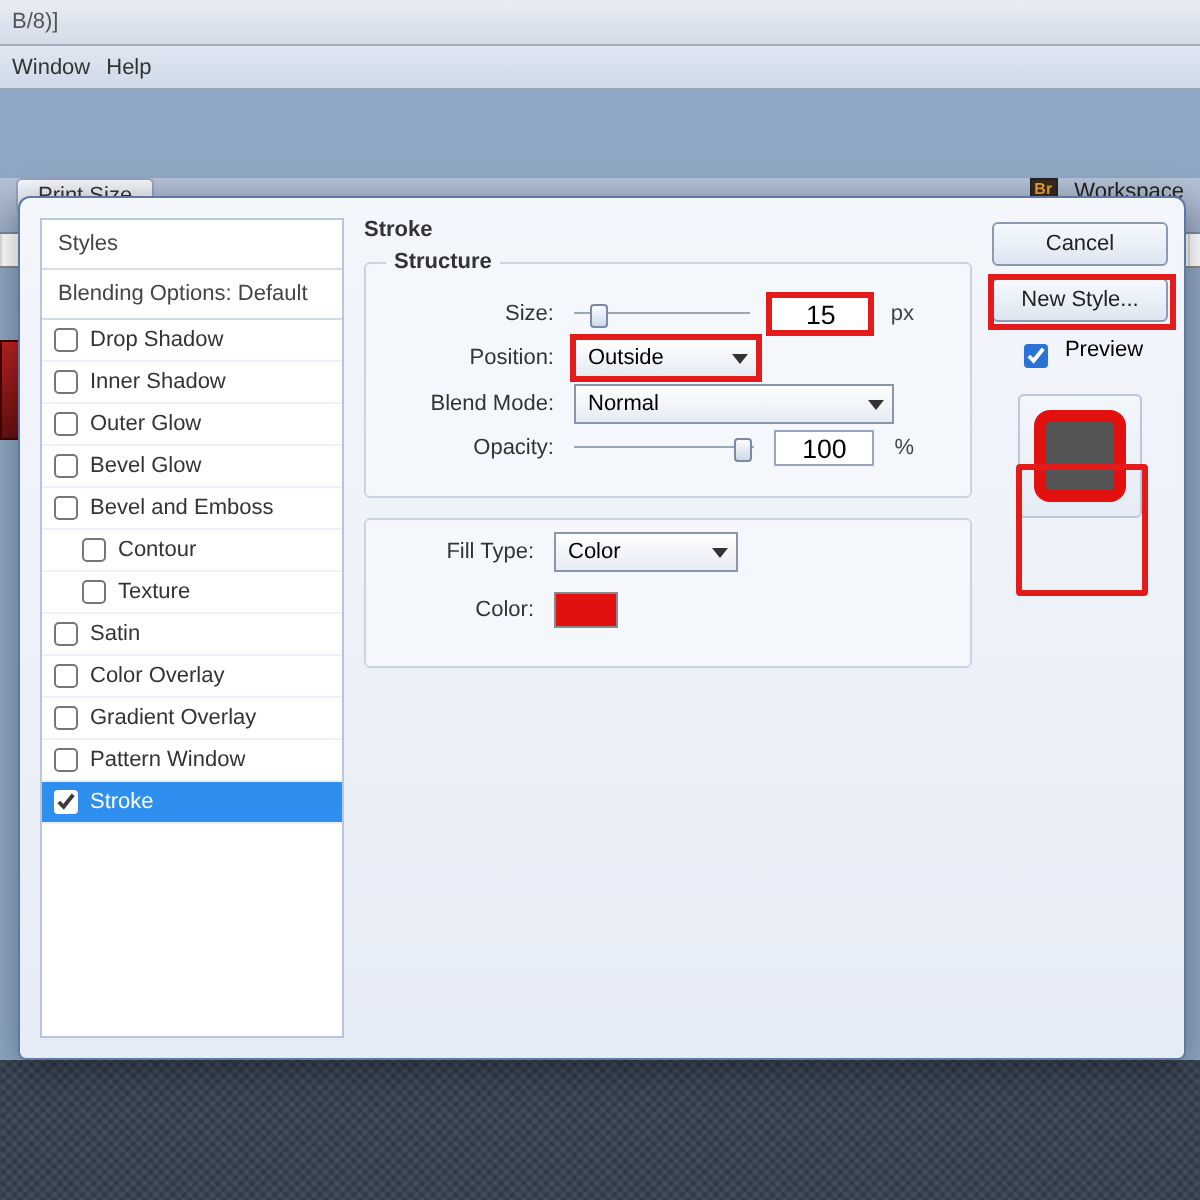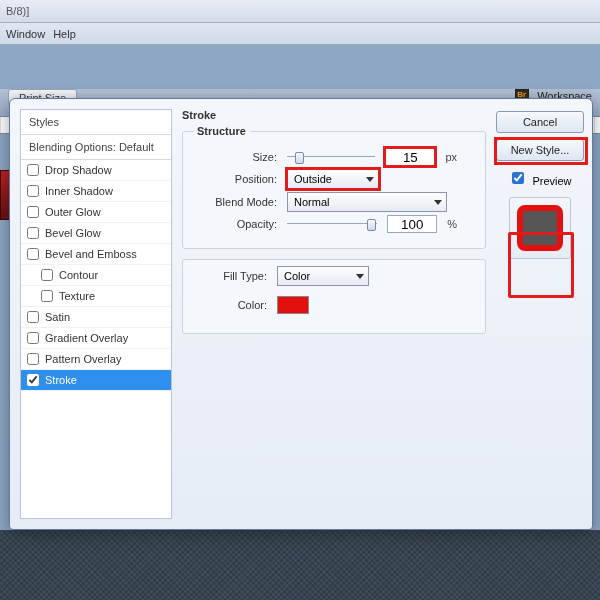--- a/index.html
+++ b/index.html
@@ -51,21 +51,21 @@
   .unit { color:#444; }
   .combo { display:flex; align-items:center; height:20px; border:1px solid #8a96ab; background:linear-gradient(#fefefe,#e6ebf3); padding:0 4px 0 6px; cursor:pointer; }
   .combo .tri { margin-left:auto; display:inline-block; width:0;height:0;border-left:4px solid transparent;border-right:4px solid transparent;border-top:5px solid #333; }
   .hlred { outline:3px solid #e31b1b; outline-offset:-1px; }
   .swatch { width:32px; height:18px; border:1px solid #888; background:#e31010; cursor:pointer; }
 
   .rcol { width:88px; display:flex; flex-direction:column; align-items:stretch; gap:6px; padding-top:2px; }
   .btn { height:22px; background:linear-gradient(#f6f9fd,#dde6f2); border:1px solid #8a9ab3; border-radius:3px;
     display:flex; align-items:center; justify-content:center; color:#222; cursor:pointer; }
   .btn.ok { background:linear-gradient(#c3e7ff,#8cc9f0); }
-  .prevrow { display:flex; align-items:flex-end; gap:5px; margin-top:2px; justify-content:center; }
+  .prevrow { display:flex; align-items:flex-start; gap:5px; margin-top:2px; justify-content:center; }
   .prevrow input { width:12px; height:12px; accent-color:#2a72d4; }
   .thumbwrap { margin-top:4px; width:62px; height:62px; background:linear-gradient(#f3f6fb,#e6ecf5);
     border:1px solid #bac6da; border-radius:3px; align-self:center; display:flex; align-items:center; justify-content:center; }
   .thumb { width:46px; height:46px; background:#555; border:6px solid #e31010; border-radius:8px; }
 
   .redbox-ok { position:absolute; border:3px solid #e31b1b; left:494px; top:137px; width:94px; height:28px; pointer-events:none; }
   .redbox-thumb { position:absolute; border:3px solid #e31b1b; left:508px; top:232px; width:66px; height:66px; pointer-events:none; border-radius:2px;}
 </style>
 </head>
 <body>
@@ -123,25 +123,29 @@
           <div class="litem sub">
             <input type="checkbox" style="">
             <span>Texture</span>
           </div>
           <div class="litem">
             <input type="checkbox" style="">
             <span>Satin</span>
           </div>
           <div class="litem">
             <input type="checkbox" style="">
+            <span>Color Overlay</span>
+          </div>
+          <div class="litem">
+            <input type="checkbox" style="">
             <span>Gradient Overlay</span>
           </div>
           <div class="litem">
             <input type="checkbox" style="">
-            <span>Pattern Overlay</span>
+            <span>Pattern Window</span>
           </div>
           <div class="litem sel">
             <input type="checkbox" checked="" style="">
             <span>Stroke</span>
           </div>
         </div>
       <div style="flex:1"></div>
     </div>
 
     <div class="midcol">

